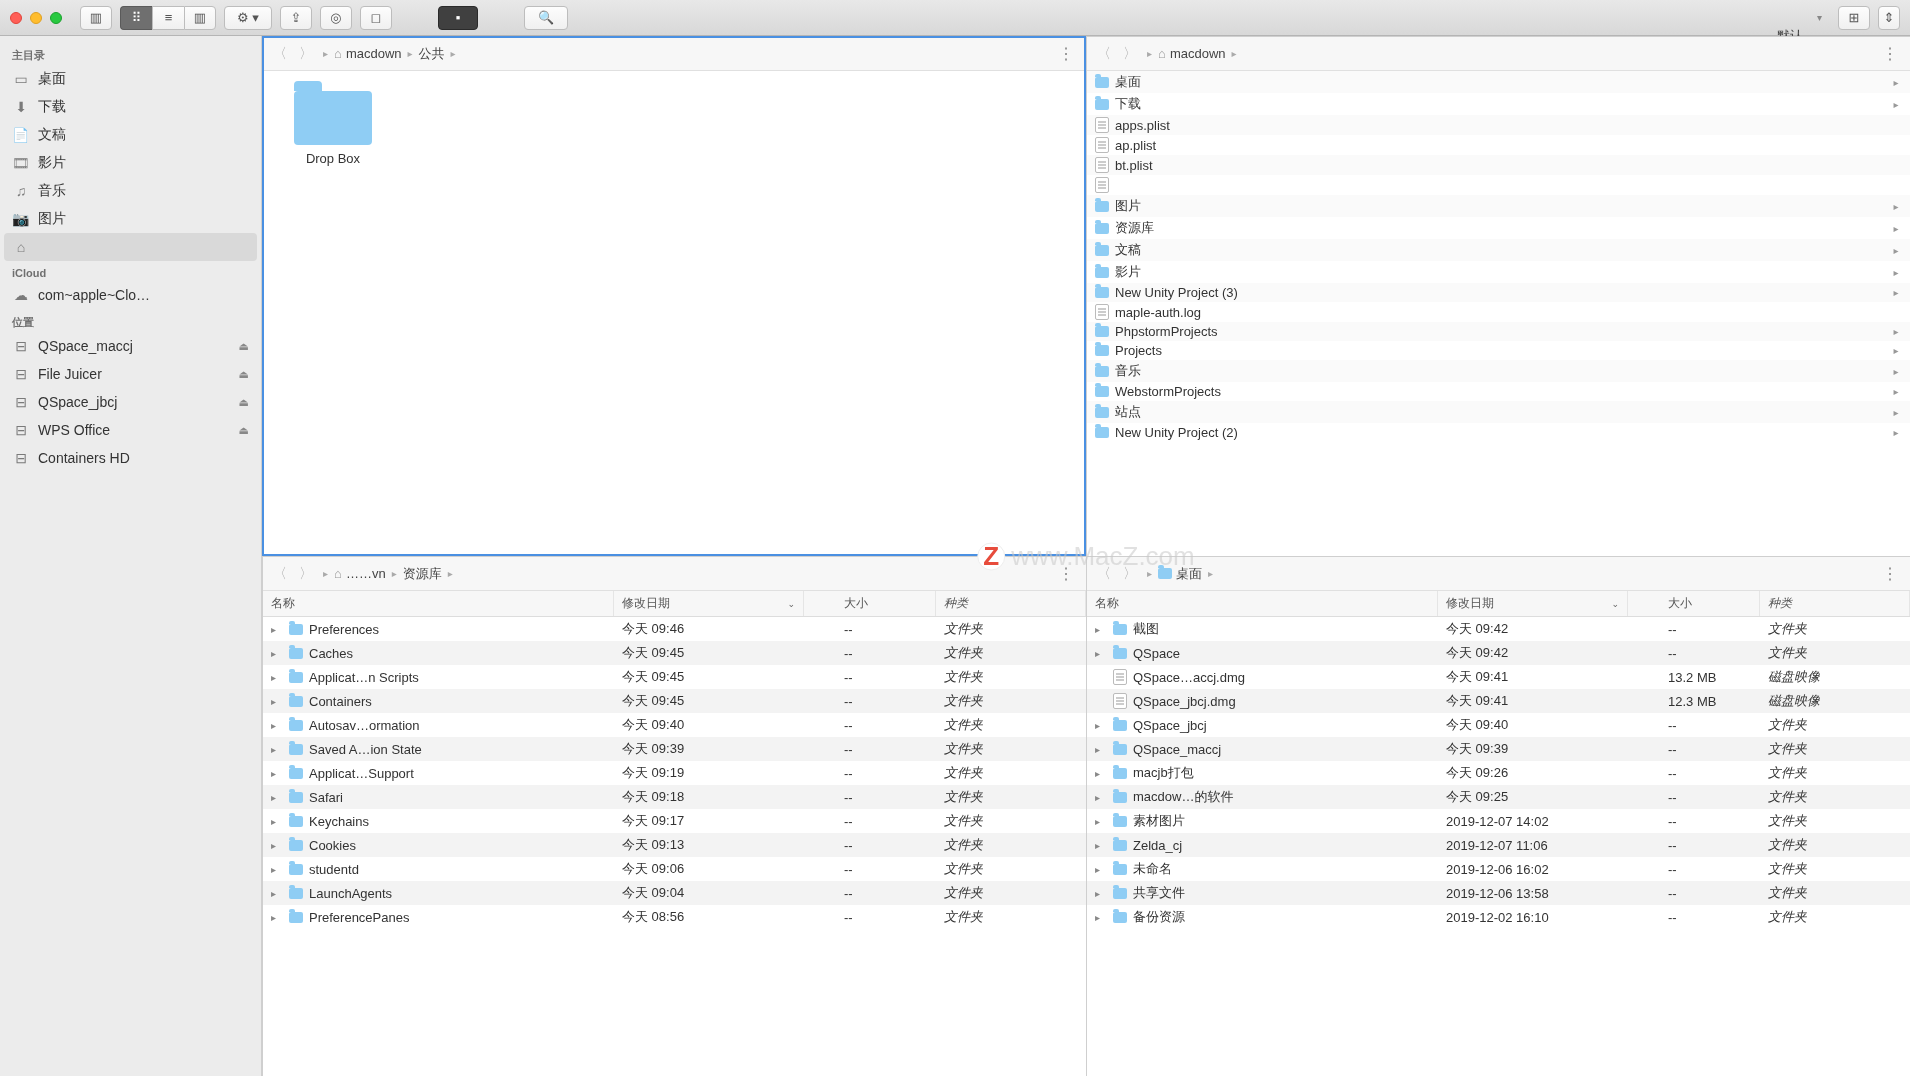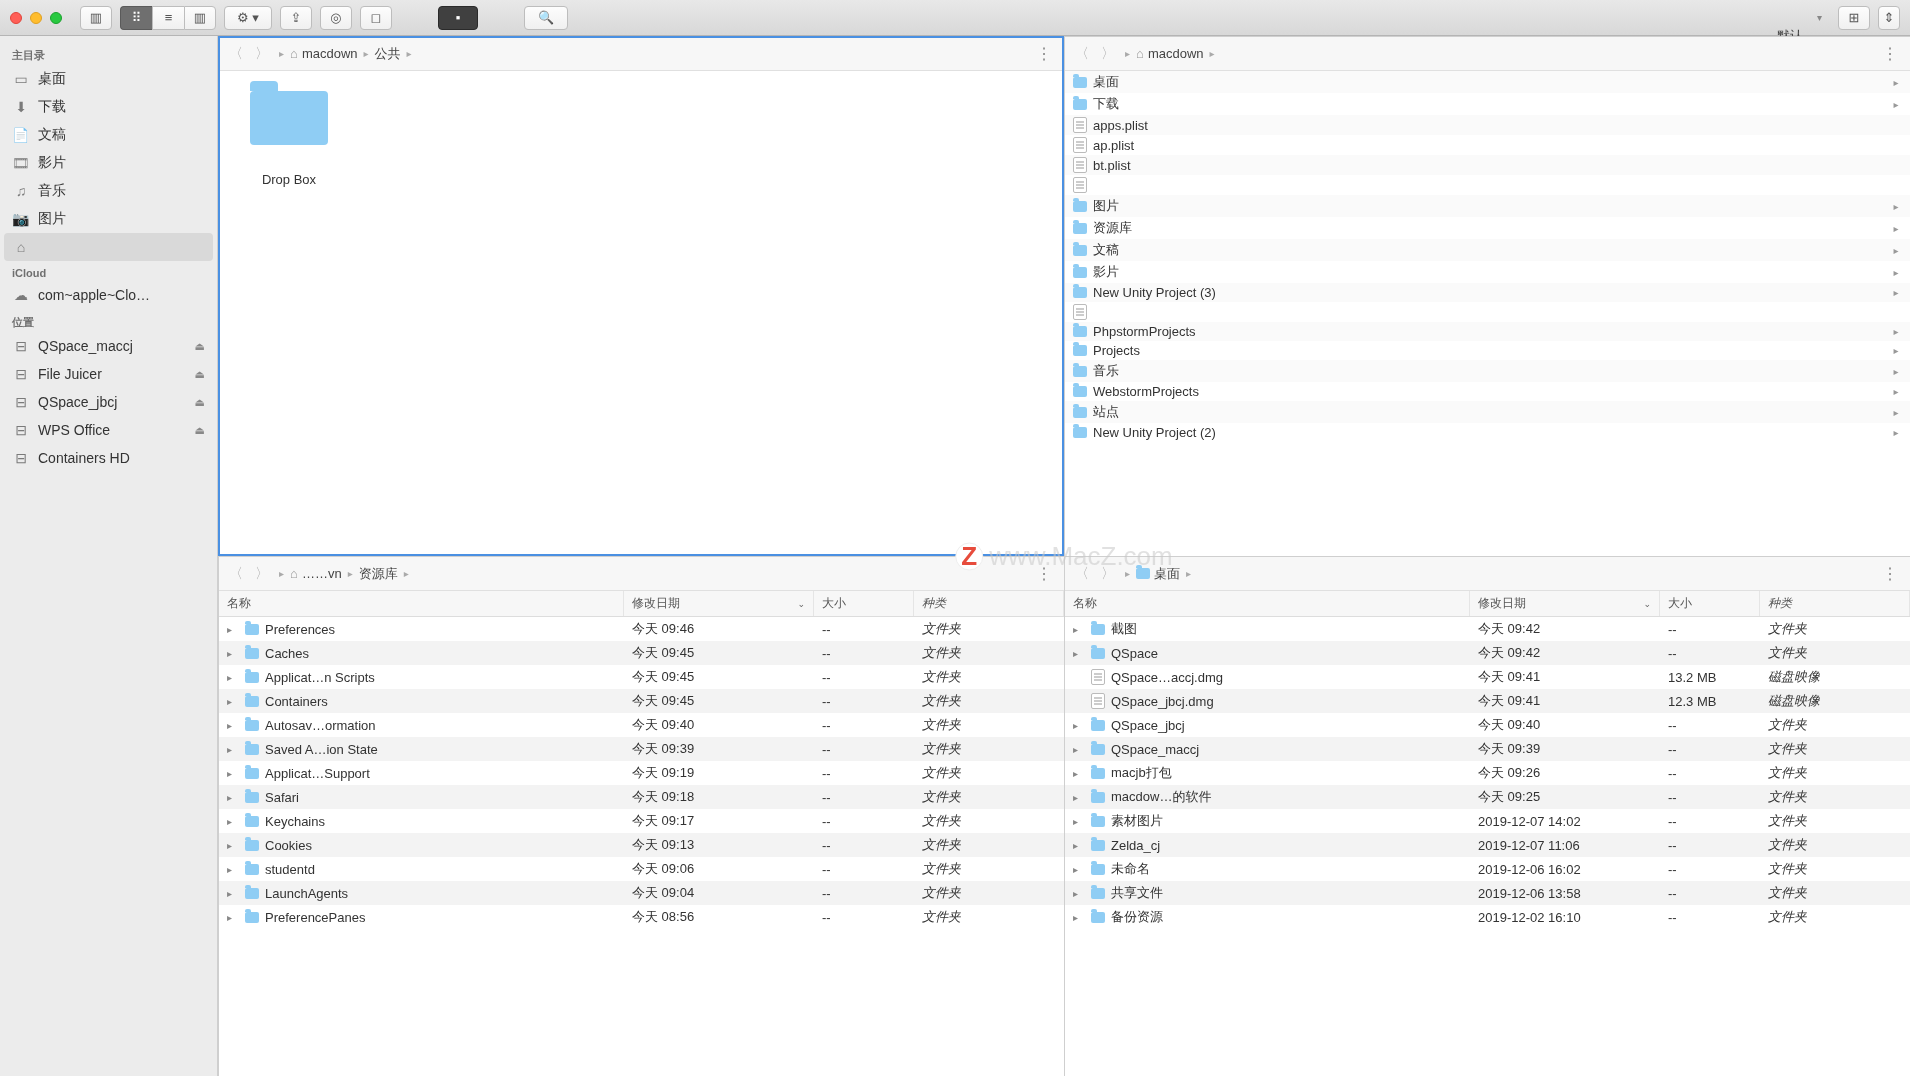--- a/index.html
+++ b/index.html
@@ -15,21 +15,21 @@
 .tb-group .tb-btn { border-radius: 0; border-right-width: 0; }
 .tb-group .tb-btn:first-child { border-radius: 4px 0 0 4px; }
 .tb-group .tb-btn:last-child { border-radius: 0 4px 4px 0; border-right-width: 1px; }
 .tb-btn.active { background: #6f6f6f; color: #fff; border-color: #5a5a5a; }
 .tb-btn.dark { background: #404040; color: #fff; border-color: #2a2a2a; min-width: 40px; }
 .tb-search { width: 44px; }
 .tb-spacer { flex: 1; }
 .dd-label { font-size: 13px; padding: 0 6px; color: #444; margin-top: 36px; }
 
 .content { display: flex; height: calc(100vh - 36px); }
-.sidebar { width: 218px; background: #ececec; border-right: 1px solid #cfcfcf; padding-top: 6px; overflow-y: auto; }
+.sidebar { width: 262px; background: #ececec; border-right: 1px solid #cfcfcf; padding-top: 6px; overflow-y: auto; }
 .sb-head { font-size: 11px; color: #6f6f6f; font-weight: 600; padding: 6px 12px 2px; }
 .sb-item { display: flex; align-items: center; gap: 8px; padding: 5px 12px; font-size: 14px; color: #333; cursor: default; }
 .sb-item .ic { width: 18px; height: 18px; display: flex; align-items: center; justify-content: center; color: #7a7a7a; }
 .sb-item.sel { background: #d9d9d9; border-radius: 4px; margin: 0 4px; padding: 5px 8px; }
 .sb-item .eject { margin-left: auto; color: #888; font-size: 11px; }
 
 .panes { flex: 1; display: grid; grid-template-columns: 1fr 1fr; grid-template-rows: 1fr 1fr; }
 .pane { border-left: 1px solid #cfcfcf; border-top: 1px solid #cfcfcf; background: #fff; display: flex; flex-direction: column; min-height: 0; }
 .pane.active { outline: 2px solid #4a90e2; outline-offset: -2px; }
 .pathbar { height: 34px; background: #f7f7f7; border-bottom: 1px solid #e0e0e0; display: flex; align-items: center; padding: 0 6px; gap: 4px; font-size: 13px; flex-shrink: 0; }
@@ -38,34 +38,34 @@
 .crumb-sep { color: #aaa; font-size: 10px; padding: 0 2px; }
 .cog { margin-left: auto; color: #888; cursor: default; padding: 0 6px; font-size: 16px; }
 .home-ic { color: #999; }
 .fold-ic { width: 14px; height: 11px; background: #8fcdf4; border-radius: 2px; display: inline-block; position: relative; }
 .fold-ic::before { content: ""; position: absolute; top: -3px; left: 0; width: 6px; height: 3px; background: #8fcdf4; border-radius: 2px 2px 0 0; }
 .fold-ic.big { width: 78px; height: 54px; border-radius: 4px; }
 .fold-ic.big::before { top: -10px; width: 28px; height: 10px; border-radius: 4px 4px 0 0; }
 
 .icon-area { flex: 1; padding: 20px; overflow: auto; }
 .icon-item { width: 100px; text-align: center; font-size: 13px; }
-.icon-item .lbl { margin-top: 24px; }
+.icon-item .lbl { margin-top: 3px; }
 
 .list-area { flex: 1; overflow: auto; min-height: 0; }
 .mini-list .row { display: flex; align-items: center; padding: 2px 8px; font-size: 13px; gap: 6px; }
 .mini-list .row:nth-child(odd) { background: #fafafa; }
 .mini-list .arr { color: #999; font-size: 10px; width: 12px; text-align: center; }
 .plist-ic { width: 14px; height: 16px; background: #fff; border: 1px solid #bbb; border-radius: 2px; display: inline-block; position: relative; }
 .plist-ic::after { content: ""; position: absolute; top: 3px; left: 2px; right: 2px; height: 2px; background: #ccc; box-shadow: 0 3px 0 #ccc, 0 6px 0 #ccc; }
 
 .col-head { display: flex; background: #f7f7f7; border-bottom: 1px solid #ddd; font-size: 12px; color: #555; flex-shrink: 0; }
 .col-head > div { padding: 4px 8px; border-right: 1px solid #e5e5e5; display: flex; align-items: center; }
 .c-name { flex: 1; }
 .c-date { width: 190px; justify-content: flex-end; }
-.c-size { width: 100px; }
+.c-size { width: 100px; margin-left: 32px; }
 .c-kind { width: 150px; font-style: italic; }
 .sort-ind { margin-left: auto; font-size: 9px; color: #666; }
 
 .dlist .drow { display: flex; align-items: center; font-size: 13px; color: #333; }
 .dlist .drow:nth-child(even) { background: #f3f3f3; }
 .dlist .drow > div { padding: 3px 8px; }
 .cell-name { flex: 1; display: flex; align-items: center; gap: 6px; }
 .tri { color: #888; font-size: 10px; width: 12px; }
 .tri.blank { visibility: hidden; }
 
@@ -247,20 +247,21 @@
             <span style="flex:1">影片</span>
             <span class="arr">▸</span>
           </div>
           <div class="row">
             <span class="fold-ic"></span>
             <span style="flex:1">New Unity Project (3)</span>
             <span class="arr">▸</span>
           </div>
           <div class="row">
             <span class="plist-ic"></span>
+            <span style="flex:1">maple-auth.log</span>
           </div>
           <div class="row">
             <span class="fold-ic"></span>
             <span style="flex:1">PhpstormProjects</span>
             <span class="arr">▸</span>
           </div>
           <div class="row">
             <span class="fold-ic"></span>
             <span style="flex:1">Projects</span>
             <span class="arr">▸</span>

